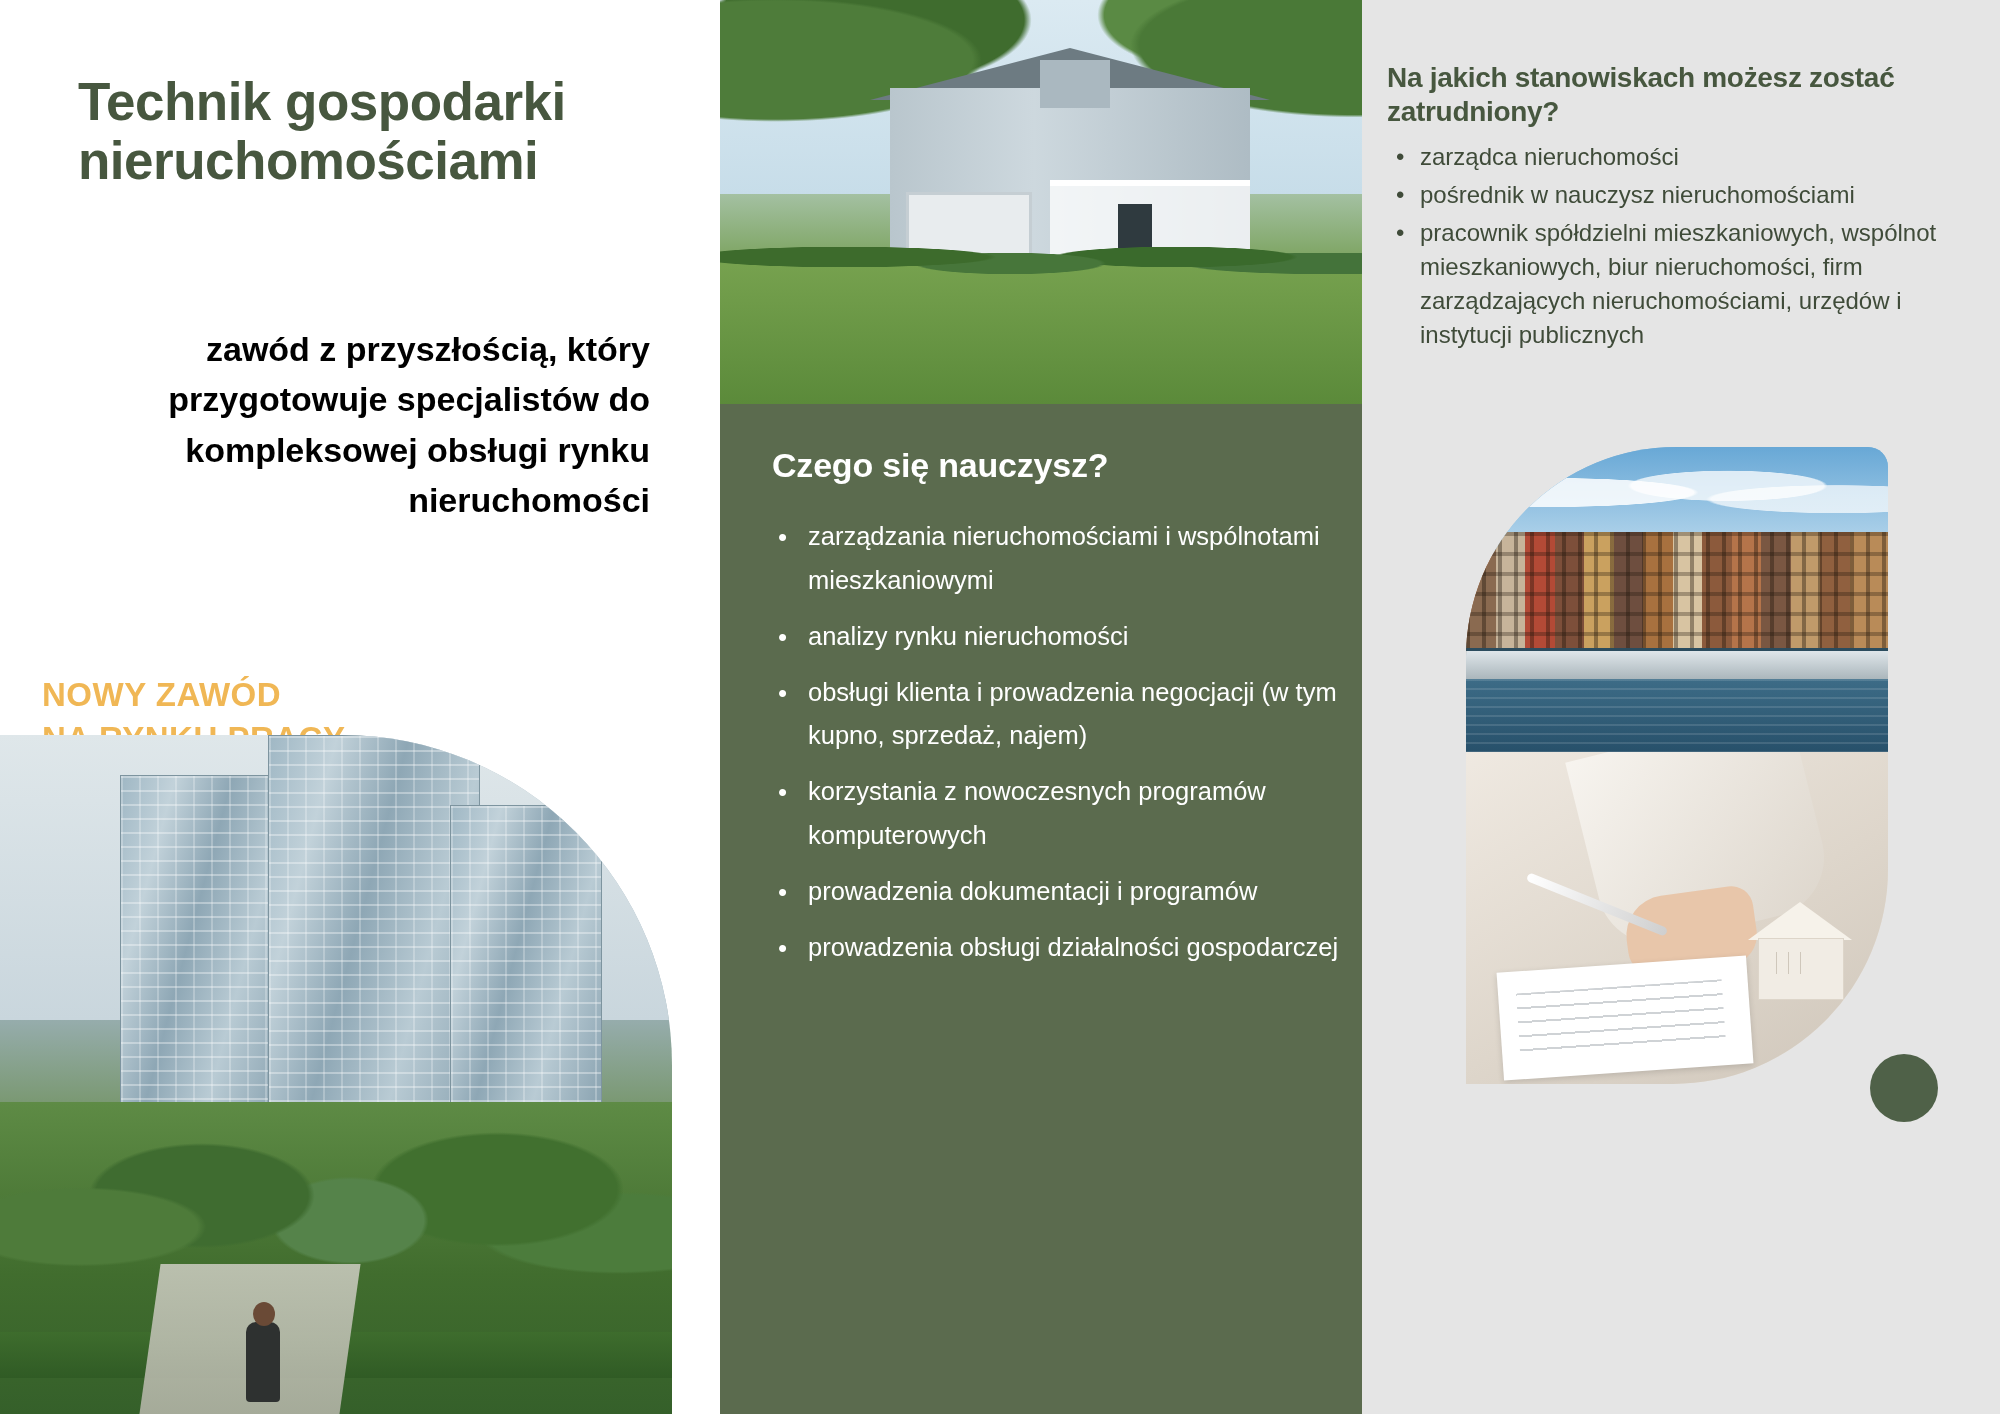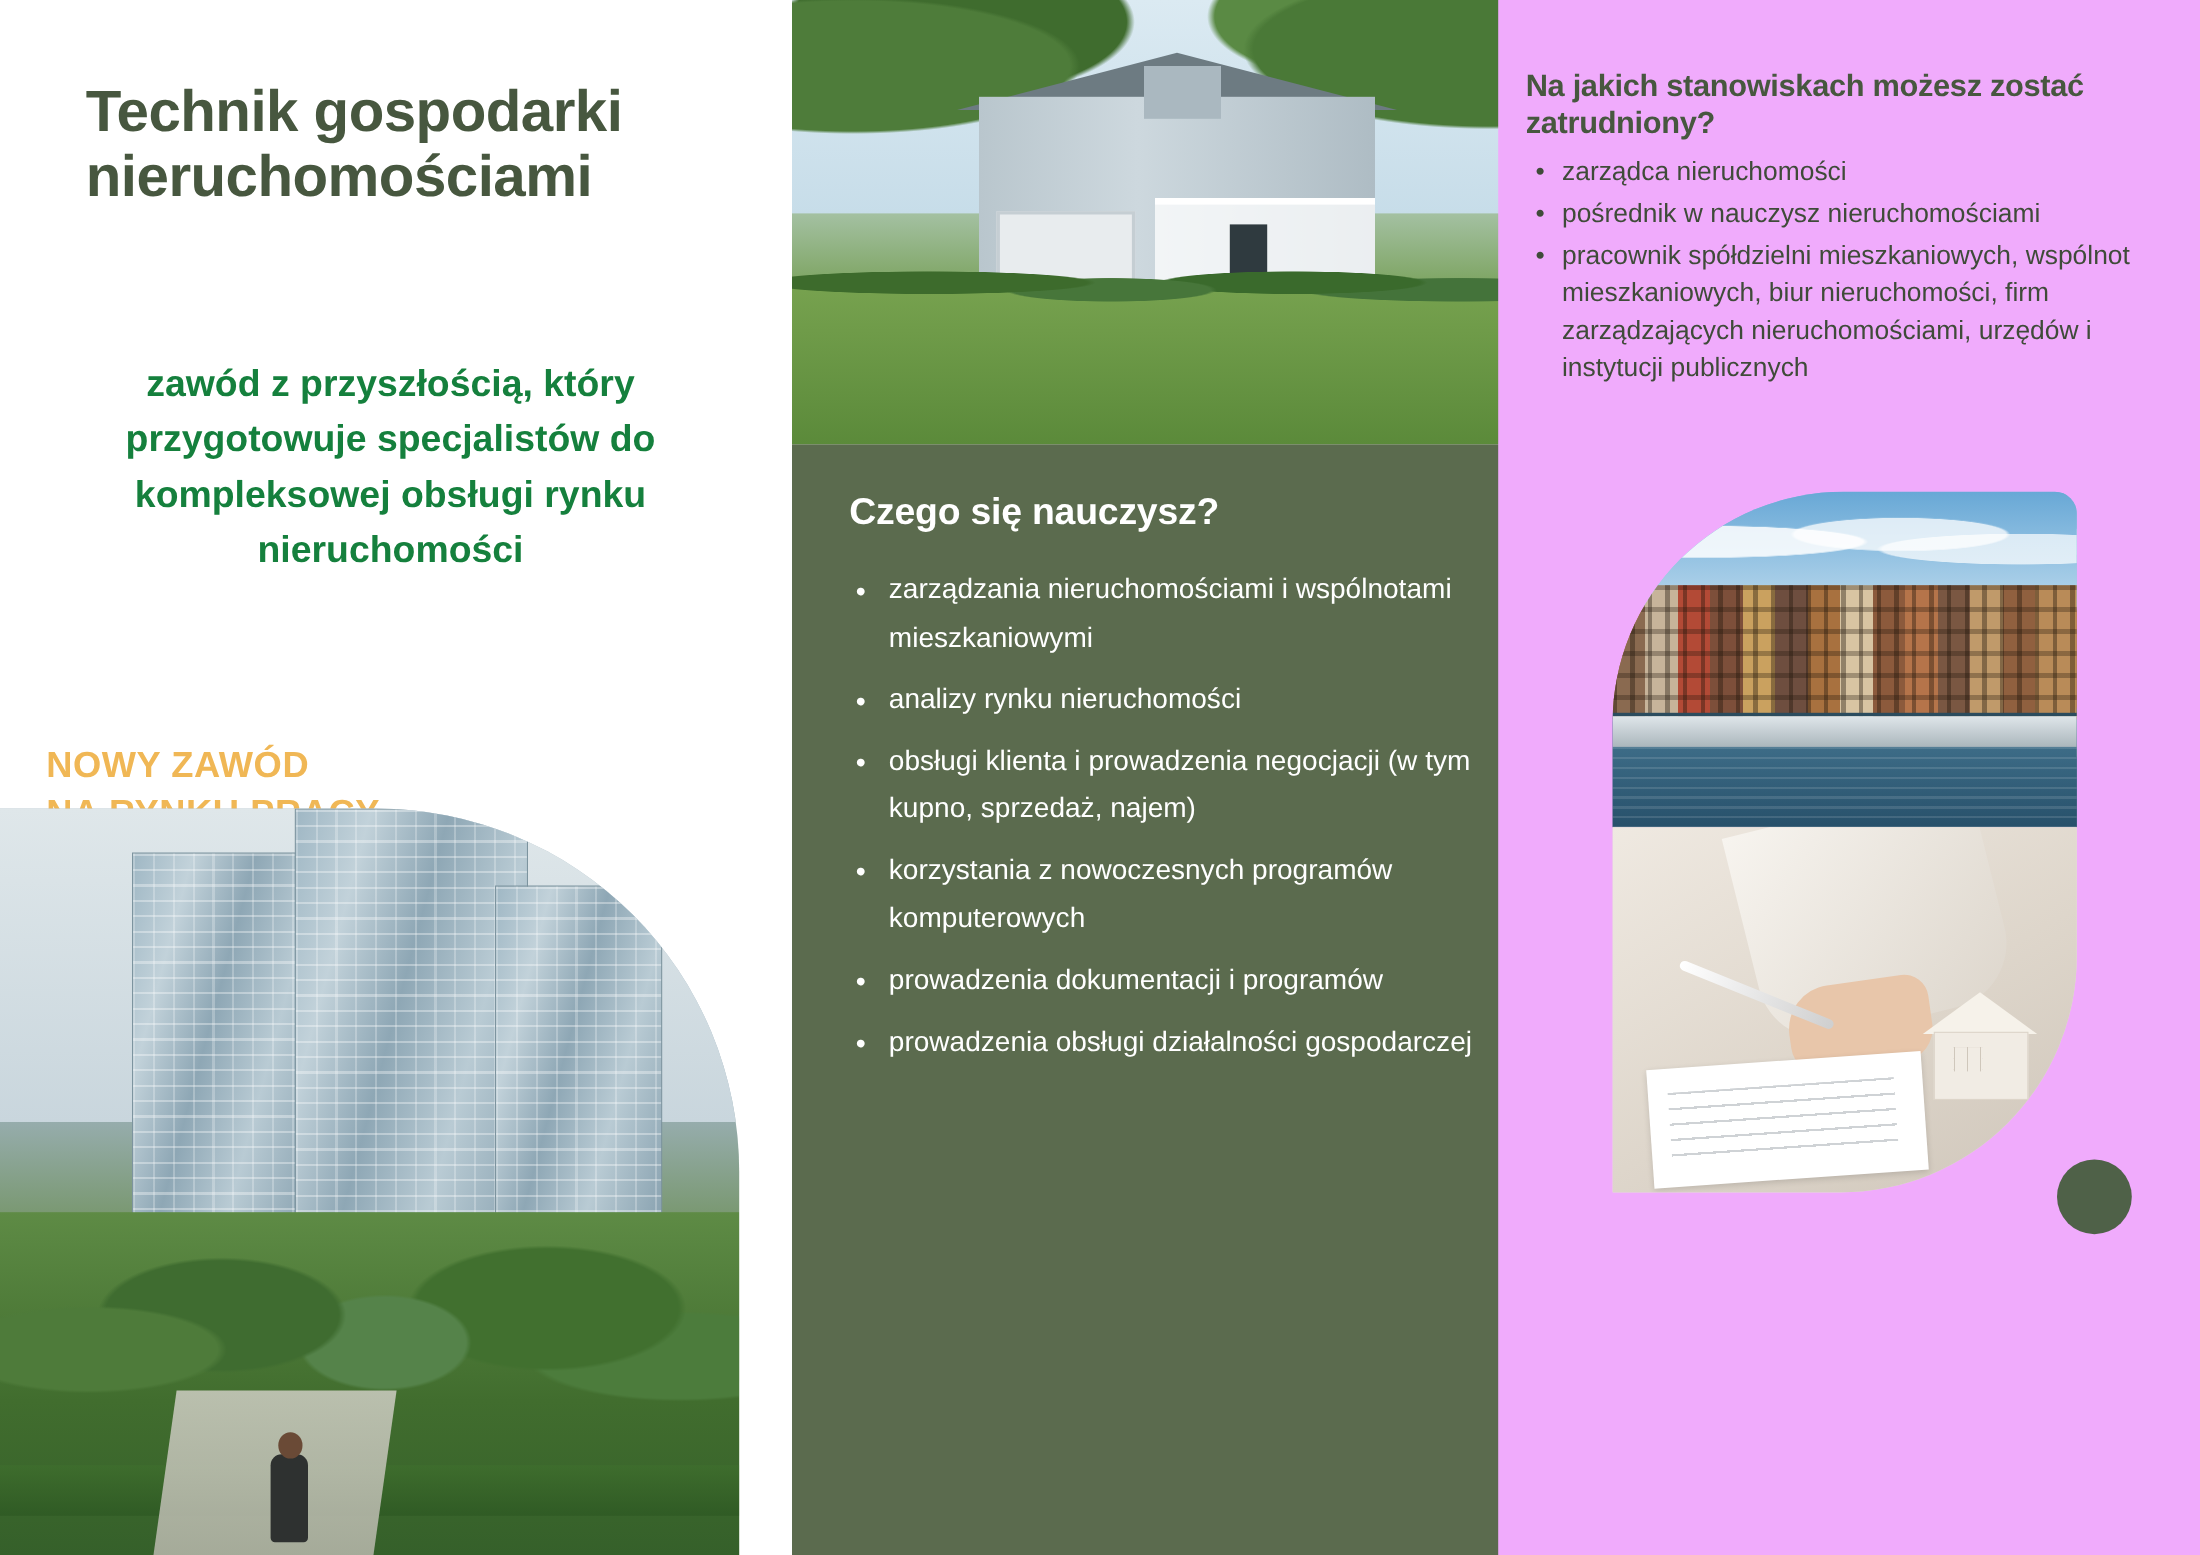--- a/index.html
+++ b/index.html
@@ -34,25 +34,25 @@
     line-height: 1.12;
     font-weight: 700;
     color: #47573f;
     letter-spacing: -0.5px;
   }
   .subtitle {
     position: absolute;
     left: 60px;
     top: 290px;
     width: 590px;
-    text-align: center;
+    text-align: right;
     font-size: 34px;
     line-height: 1.48;
     font-weight: 700;
-    color: #15803d;
+    color: #000000;
   }
   .highlight {
     position: absolute;
     left: 42px;
     top: 640px;
     width: 560px;
     font-size: 33px;
     line-height: 1.34;
     font-weight: 700;
     color: #f0b755;
@@ -231,21 +231,21 @@
     font-size: 26px;
     line-height: 1.72;
     color: #ffffff;
   }
 
   
   .right-col {
     position: absolute;
     left: 1362px; top: 0;
     width: 638px; height: 1414px;
-    background: #f0abfc;
+    background: #e5e5e5;
   }
   .right-heading {
     position: absolute;
     left: 25px; top: 38px;
     width: 560px;
     font-size: 28px;
     line-height: 1.22;
     font-weight: 700;
     color: #47573f;
     letter-spacing: -0.3px;

